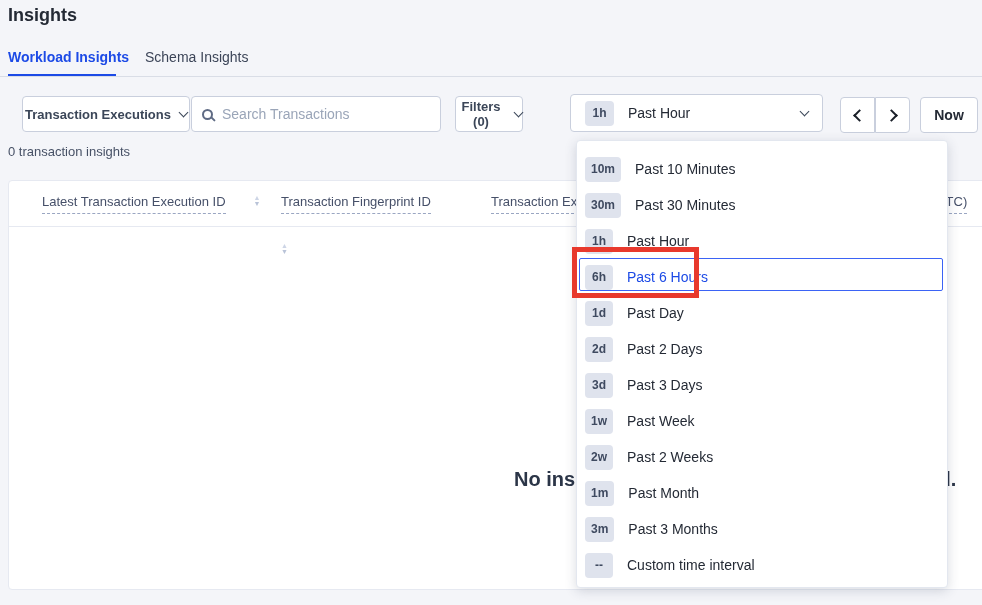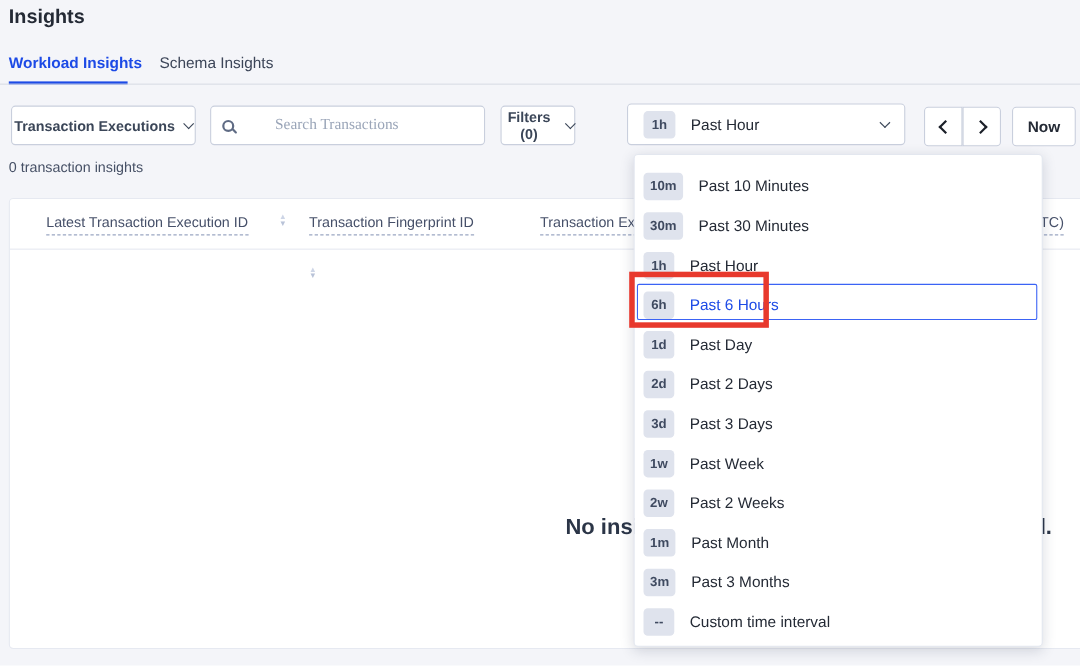--- a/index.html
+++ b/index.html
@@ -23,29 +23,29 @@
   .tab.active{color:var(--accent);font-weight:700;}
   .tab-underline{left:8px;top:74px;width:108px;height:3px;background:var(--accent);}
   .tabs-divider{left:0;top:76px;width:982px;height:1px;background:var(--divider);}
 
   
   .btn{
     background:#fff;border:1px solid var(--btn-border);border-radius:4px;
     display:flex;align-items:center;justify-content:center;gap:9px;
     font-size:13px;font-weight:700;color:#3b4658;cursor:pointer;
   }
-  .entity-btn{left:10px;top:96px;width:168px;height:36px;}
+  .entity-btn{left:22px;top:96px;width:168px;height:36px;}
   .search-wrap{
     left:191px;top:96px;width:250px;height:36px;background:#fff;
     border:1px solid var(--btn-border);border-radius:4px;
     display:flex;align-items:center;padding:0 10px;gap:9px;
   }
   .search-wrap input{
     border:none;outline:none;flex:1;font-size:14px;color:var(--text-dark);
-    font-family:Liberation Serif, serif;background:transparent;margin-left:28px;
+    font-family:Liberation Sans, sans-serif;background:transparent;
   }
   .search-wrap input::placeholder{color:var(--placeholder);}
   .search-icon{width:11px;height:11px;border:2px solid #5f6b84;border-radius:50%;position:relative;flex:none;}
   .search-icon::after{content:"";position:absolute;width:6px;height:2px;background:#5f6b84;
     transform:rotate(45deg);right:-5px;bottom:-2px;border-radius:1px;}
   .filters-btn{left:455px;top:96px;width:68px;height:36px;}
 
   .timepicker{
     left:570px;top:94px;width:253px;height:38px;background:#fff;
     border:1px solid var(--btn-border);border-radius:4px;

